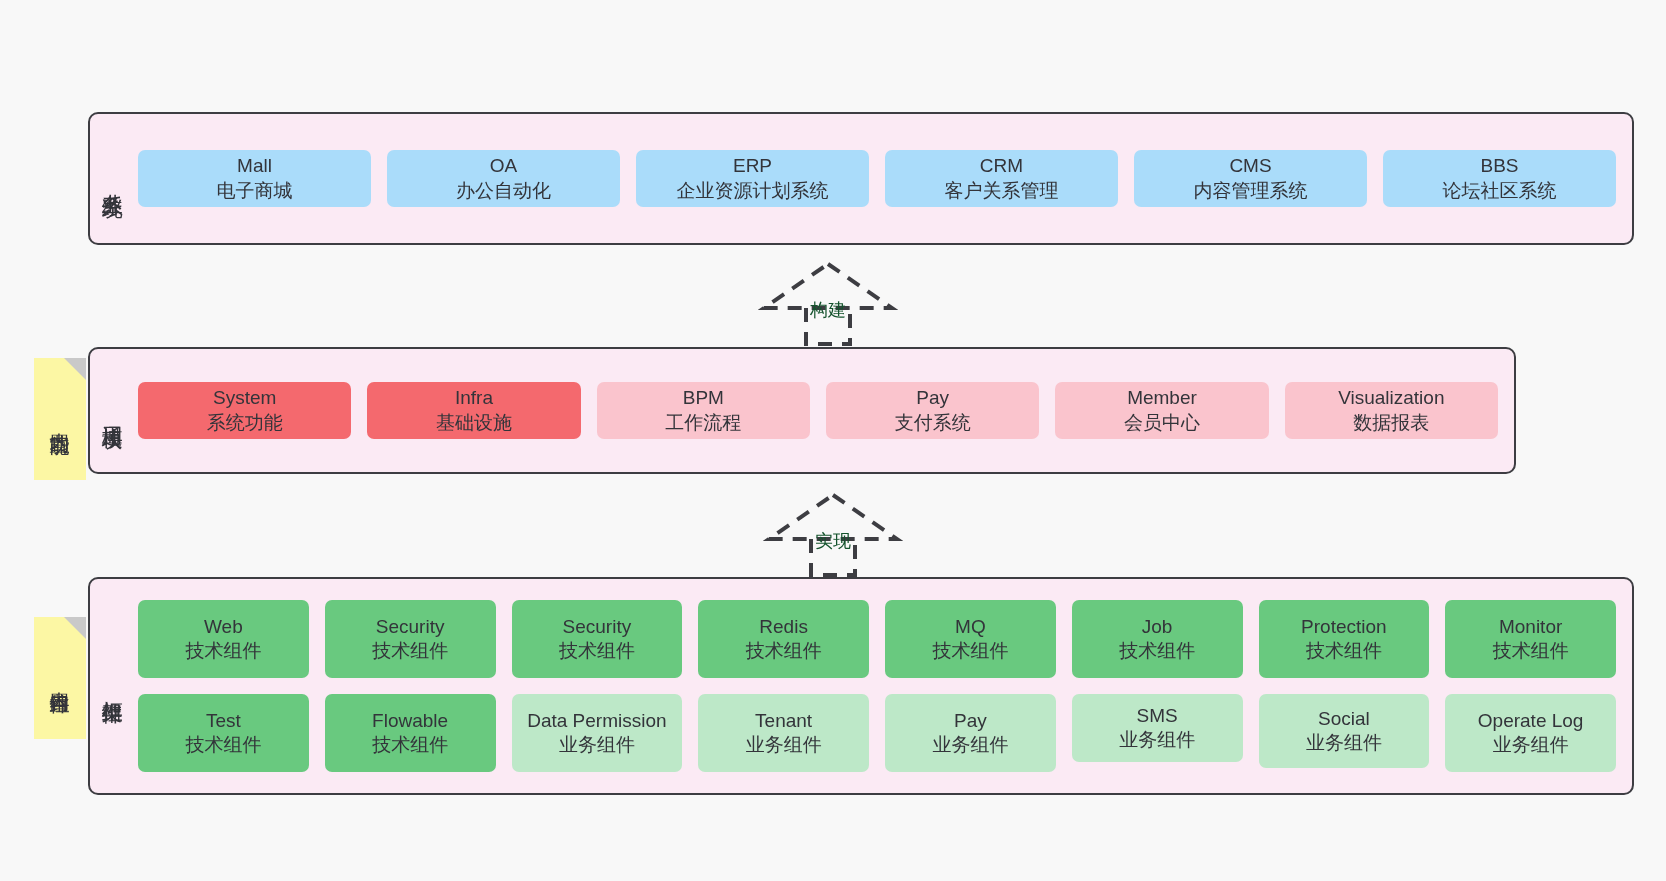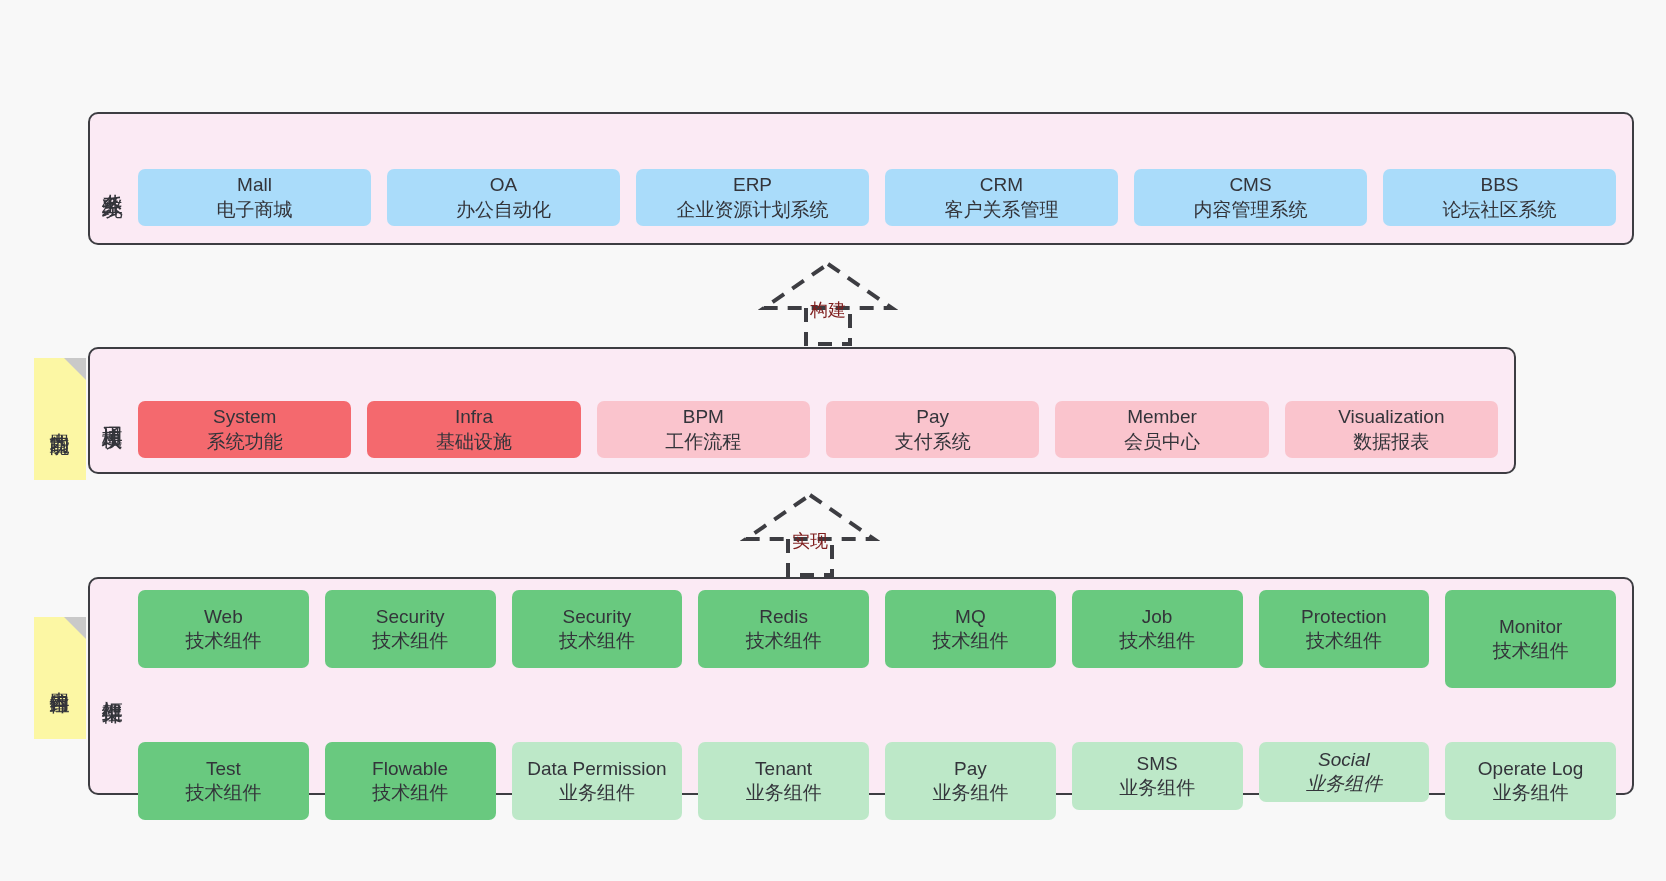--- a/index.html
+++ b/index.html
@@ -53,21 +53,20 @@
     display: flex;
     flex-direction: column;
     justify-content: center;
     gap: 16px;
     padding: 0 16px 0 4px;
   }
 
   .row {
     display: flex;
     gap: 16px;
-    margin-top: 38px;
   }
 
   
   .node {
     flex: 1 1 0;
     box-sizing: border-box;
     border-radius: 7px;
     display: flex;
     flex-direction: column;
     align-items: center;
@@ -116,21 +115,21 @@
   }
 
   
   .arrow {
     position: absolute;
     z-index: 2;
   }
   .arrow .label {
     position: absolute;
     font-size: 18px;
-    color: #7f1d1d;
+    color: #14532d;
     white-space: nowrap;
     left: 50%;
     transform: translateX(-50%);
     background: transparent;
   }
 </style>
 </head>
 <body>
 
 <div class="canvas">
@@ -205,21 +204,21 @@
           <span class="cn">会员中心</span>
         </div>
         <div class="node n-pink">
           <span class="en">Visualization</span>
           <span class="cn">数据报表</span>
         </div>
       </div>
     </div>
   </div>
 
-  <div class="arrow" style="left:740px; top:489px; width:140px; height:88px;text-align:center;">
+  <div class="arrow" style="left:763px; top:489px; width:140px; height:88px;text-align:center;">
     <svg width="140" height="88" viewBox="0 0 140 88">
       <path d="M70 6 L134 50 L6 50 Z" fill="none" stroke="#3d3d42" stroke-width="4" stroke-dasharray="14,10" stroke-linejoin="miter"></path>
       <path d="M48 50 L48 86 L92 86 L92 50" fill="none" stroke="#3d3d42" stroke-width="4" stroke-dasharray="14,10"></path>
     </svg>
     <span class="label" style="top:40px;">实现</span>
   </div>
 
   <div class="sticky" style="left:34px; top:617px; width:52px; height:122px;">
     <span class="fold"></span>
     <span>内置组件</span>
@@ -251,21 +250,21 @@
           <span class="cn">技术组件</span>
         </div>
         <div class="node n-green" style="height:78px;">
           <span class="en">Job</span>
           <span class="cn">技术组件</span>
         </div>
         <div class="node n-green" style="height:78px;">
           <span class="en">Protection</span>
           <span class="cn">技术组件</span>
         </div>
-        <div class="node n-green" style="height:98px;">
+        <div class="node n-green" style="height:78px;">
           <span class="en">Monitor</span>
           <span class="cn">技术组件</span>
         </div>
       </div>
 
       <div class="row">
         <div class="node n-green" style="height:78px;">
           <span class="en">Test</span>
           <span class="cn">技术组件</span>
         </div>
@@ -282,21 +281,21 @@
           <span class="cn">业务组件</span>
         </div>
         <div class="node n-greenlight" style="height:78px;">
           <span class="en">Pay</span>
           <span class="cn">业务组件</span>
         </div>
         <div class="node n-greenlight" style="height:68px;">
           <span class="en">SMS</span>
           <span class="cn">业务组件</span>
         </div>
-        <div class="node n-greenlight" style="height:60px;font-style:italic;">
+        <div class="node n-greenlight" style="height:74px;">
           <span class="en">Social</span>
           <span class="cn">业务组件</span>
         </div>
         <div class="node n-greenlight" style="height:78px;">
           <span class="en">Operate Log</span>
           <span class="cn">业务组件</span>
         </div>
       </div>
 
     </div>

